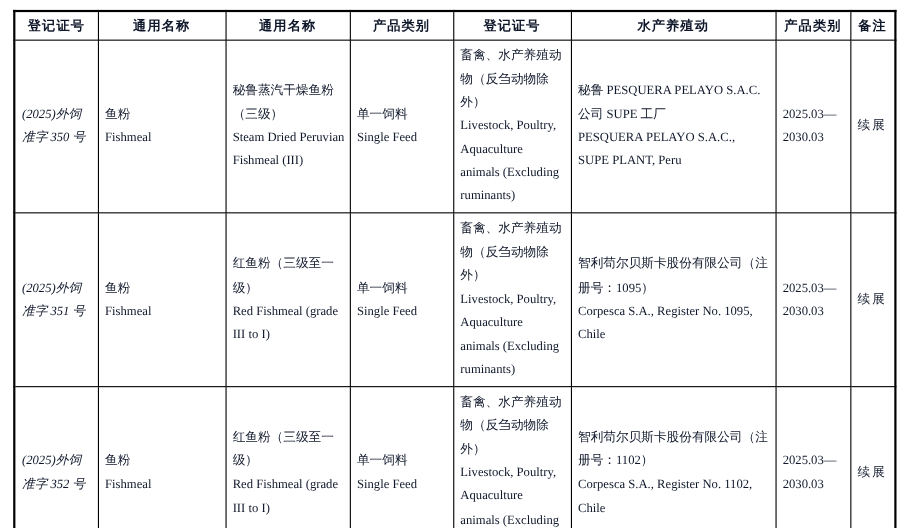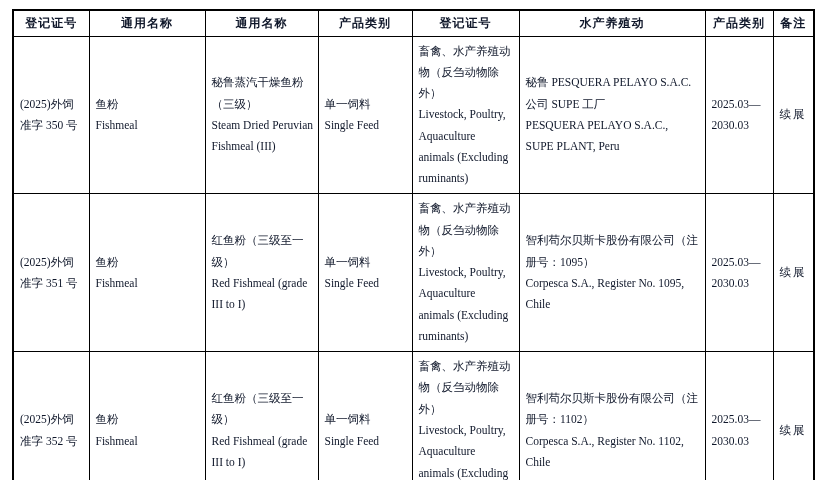--- a/index.html
+++ b/index.html
@@ -45,21 +45,21 @@
   }
   table.reg-table td {
     font-size: 11.5px;
     line-height: 1.85;
     text-align: left;
     padding: 4px 4px 4px 6px;
     white-space: pre-line;
     height: 107px;
   }
   
-  td.col-0 { padding-left: 7px; }
+  td.col-0 { padding-left: 7px; font-style: italic; }
   td.col-4 { line-height: 1.55; padding-left: 5px; padding-right: 2px; margin-left: 28px; }
   td.col-6 { padding-left: 6px; }
   td.col-7 { text-align: center; padding-left: 2px; padding-right: 2px; letter-spacing: 2px; }
 </style>
 </head>
 <body>
 
 <div class="page">
   <table class="reg-table">
     <colgroup>

